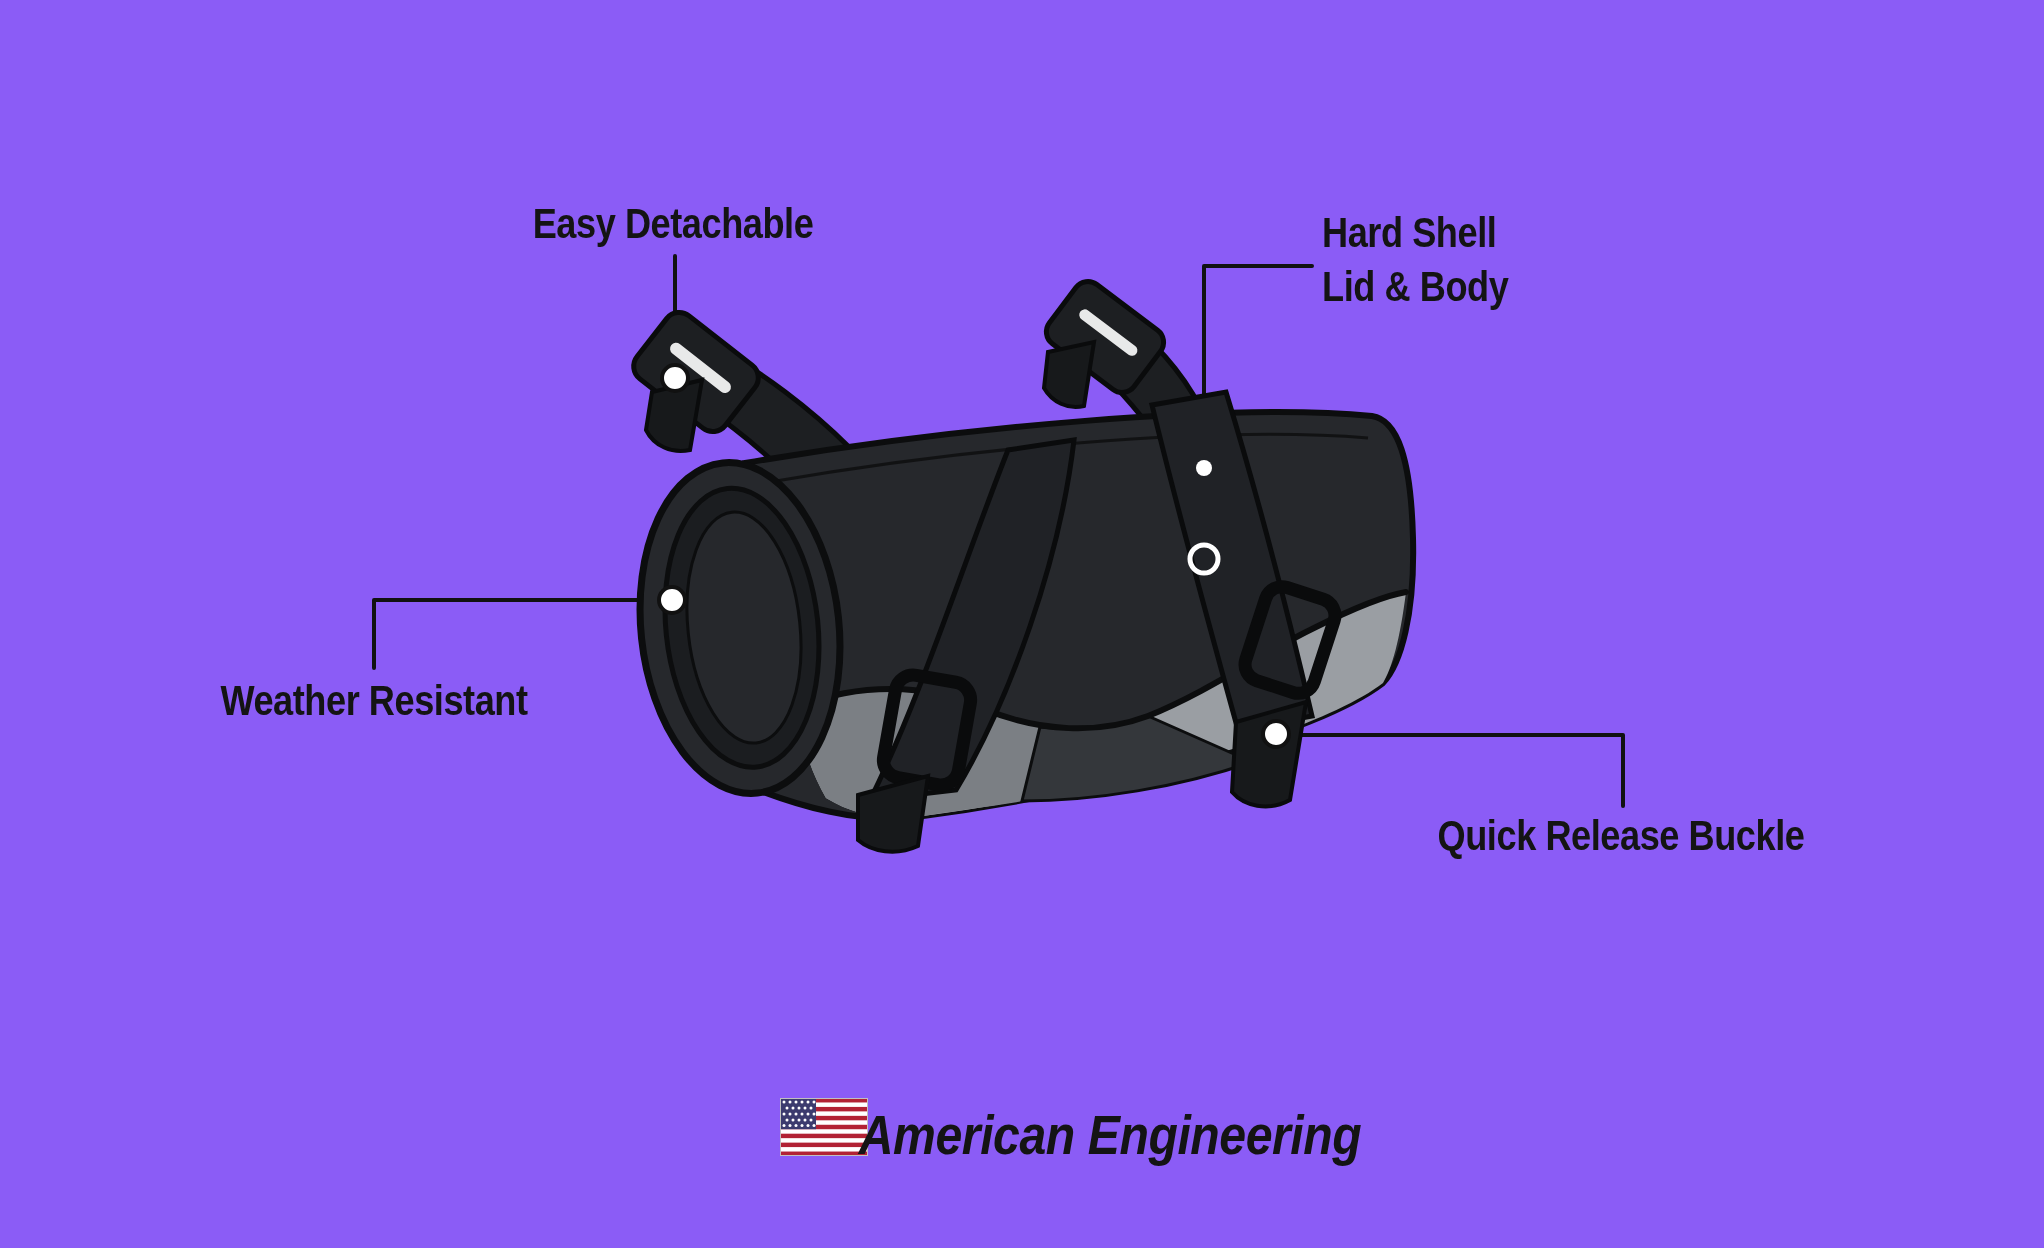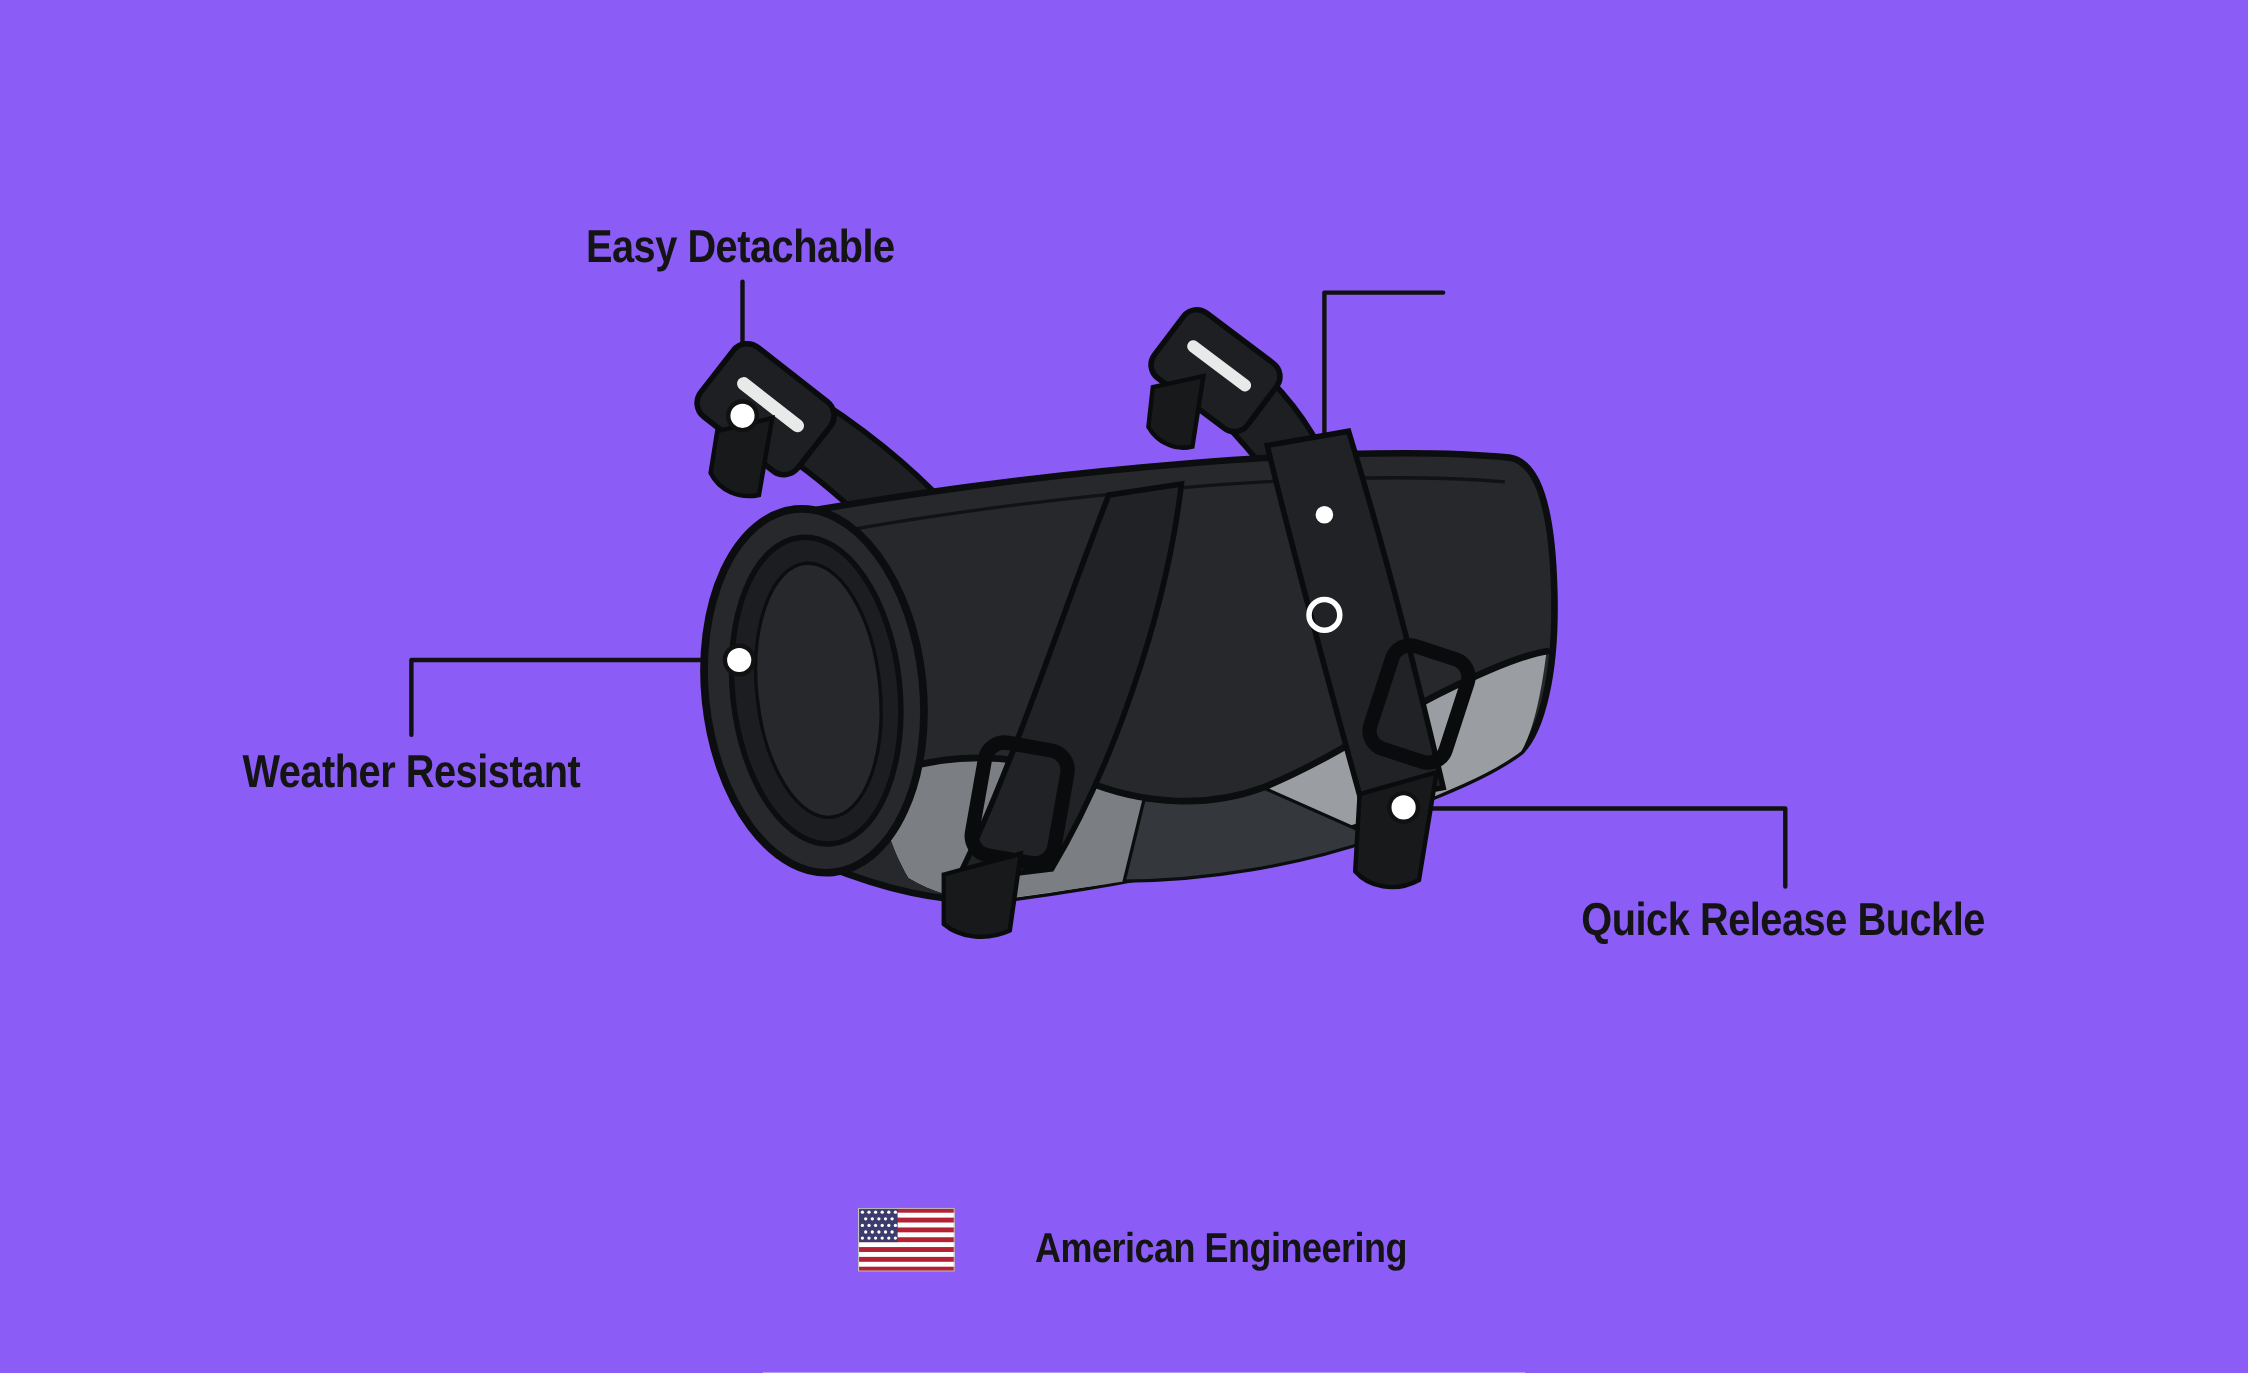--- a/index.html
+++ b/index.html
@@ -22,26 +22,27 @@
     letter-spacing: -0.5px;
     color: #141414;
   }
   .label.centered { transform: translateX(-50%); text-align: center; }
   .label.twoline { line-height: 54px; }
   .cond { display: inline-block; transform: scaleX(0.86); transform-origin: center; }
   .cond.left { transform-origin: left center; }
   .footer-text {
     position: absolute;
     font-weight: 700;
-    font-size: 38px;
+    font-size: 56px;
     line-height: 46px;
     white-space: nowrap;
     letter-spacing: -0.5px;
     transform: translateX(-50%);
     color: #141414;
+    font-style: italic;
   }
   .flag { position: absolute; left: 780px; top: 1098px; }
 </style>
 </head>
 <body>
 
 <div class="stage">
 
   <svg class="art" width="2044" height="1248" viewBox="0 0 2044 1248">
 
@@ -99,20 +100,24 @@
       <circle cx="1204" cy="559" r="14" fill="none" stroke="#ffffff" stroke-width="5"></circle>
       <circle cx="672" cy="600" r="13" fill="#ffffff" stroke="#111111" stroke-width="4"></circle>
       <circle cx="1276" cy="734" r="13" fill="#ffffff" stroke="#111111" stroke-width="4"></circle>
     </g>
   </svg>
 
   <div class="label centered" style="left:673px; top:200px;">
     <span class="cond">Easy Detachable</span>
   </div>
 
+  <div class="label twoline" style="left:1322px; top:206px;">
+    <span class="cond left">Hard Shell</span><br>
+    <span class="cond left">Lid &amp; Body</span>
+  </div>
 
   <div class="label centered" style="left:374px; top:677px;">
     <span class="cond">Weather Resistant</span>
   </div>
 
   <div class="label centered" style="left:1621px; top:812px;">
     <span class="cond">Quick Release Buckle</span>
   </div>
 
   <svg class="flag" width="88" height="58" viewBox="0 0 88 58">

